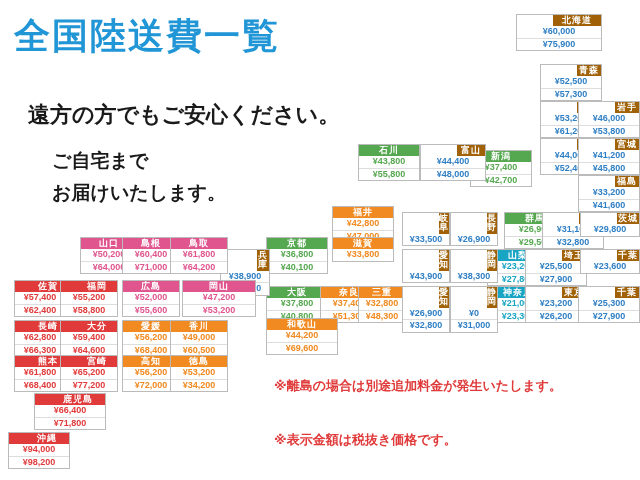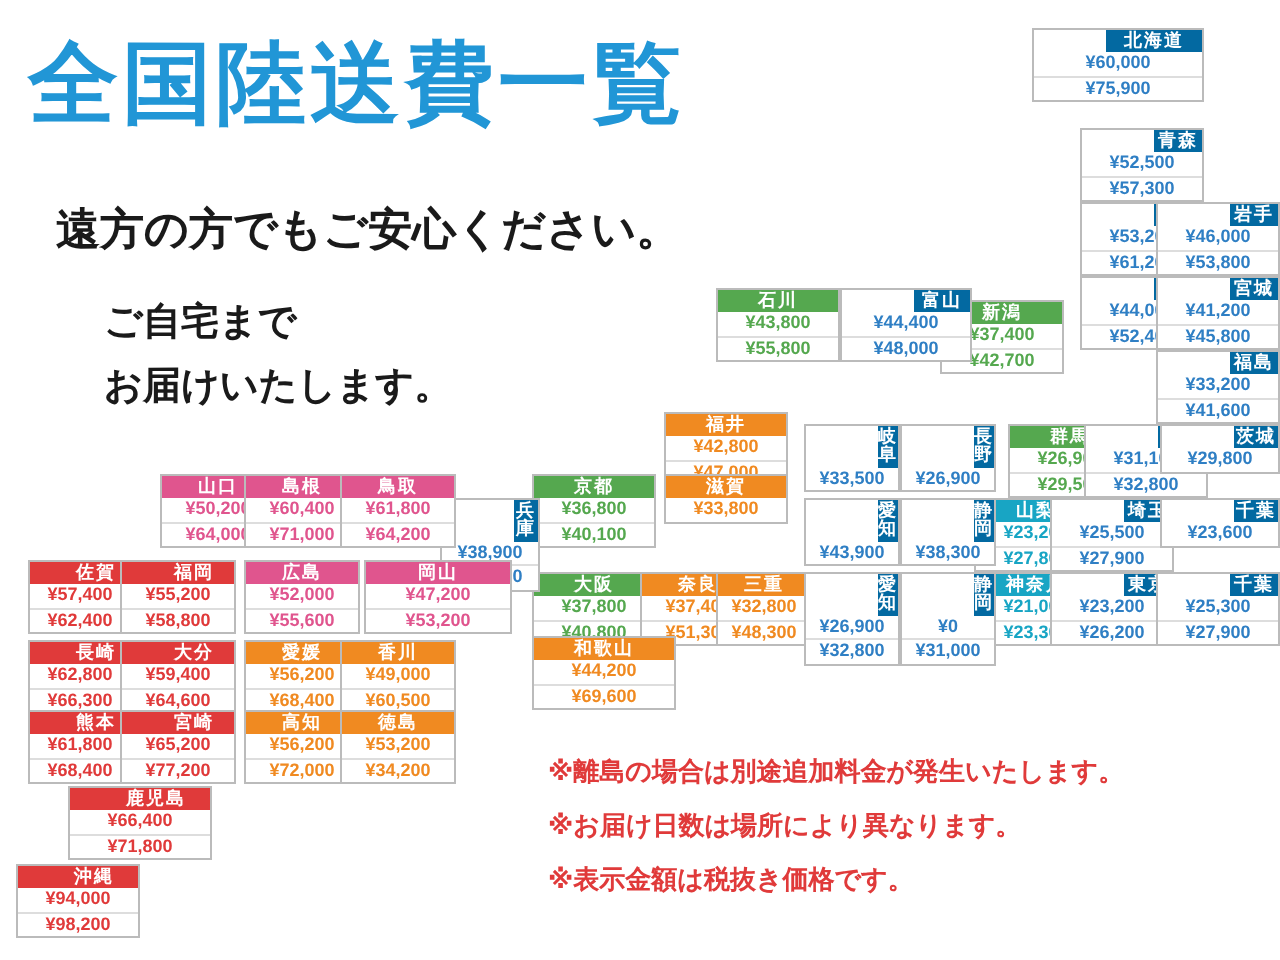--- a/index.html
+++ b/index.html
@@ -9,21 +9,21 @@
     font-family:"Liberation Sans","DejaVu Sans",sans-serif;
     position:relative;
     overflow:hidden;
   }
   #stage{position:relative;width:640px;height:480px;}
 
   
   .title{
     position:absolute;
     left:14px; top:12px;
-    font-size:45px;
+    font-size:36px;
     font-weight:bold;
     letter-spacing:2px;
     color:#2196d6;
     white-space:nowrap;
   }
   .sub1{
     position:absolute;
     left:28px; top:100px;
     font-size:22px;
     font-weight:bold;
@@ -69,21 +69,21 @@
   .card .v{
     display:block;
     font-size:9px;
     font-weight:bold;
     padding:1px 0;
     white-space:nowrap;
   }
   .card .v + .v{border-top:1px solid #ddd;}
 
   
-  .t-blue  .hd{background:#0369a1;margin-left:36px;}
+  .t-blue  .hd{background:#a16207;margin-left:36px;}
   .t-blue  .v {color:#2f7fc4;}
   .t-green .hd{background:#55a84f;}
   .t-green .v {color:#55a84f;}
   .t-pink  .hd{background:#e0558e;}
   .t-pink  .v {color:#e0558e;}
   .t-red   .hd{background:#e03a3a;padding-left:16px;}
   .t-red   .v {color:#e03a3a;}
   .t-orange .hd{background:#f08a21;}
   .t-orange .v {color:#f08a21;}
   .t-teal  .hd{background:#18a5c4;}
@@ -351,16 +351,15 @@
         <span class="v">¥71,800</span>
       </div>
       <div class="card t-red" style="left: 8px; top: 432px; width: 62px;">
         <span class="hd">沖縄</span>
         <span class="v">¥94,000</span>
         <span class="v">¥98,200</span>
       </div>
     </div>
 
   <div class="note note1">※離島の場合は別途追加料金が発生いたします。</div>
-  <div class="note note2">※お届け日数は場所により異なります。</div>
   <div class="note note3">※表示金額は税抜き価格です。</div>
 
 </div>
 
 </body></html>

